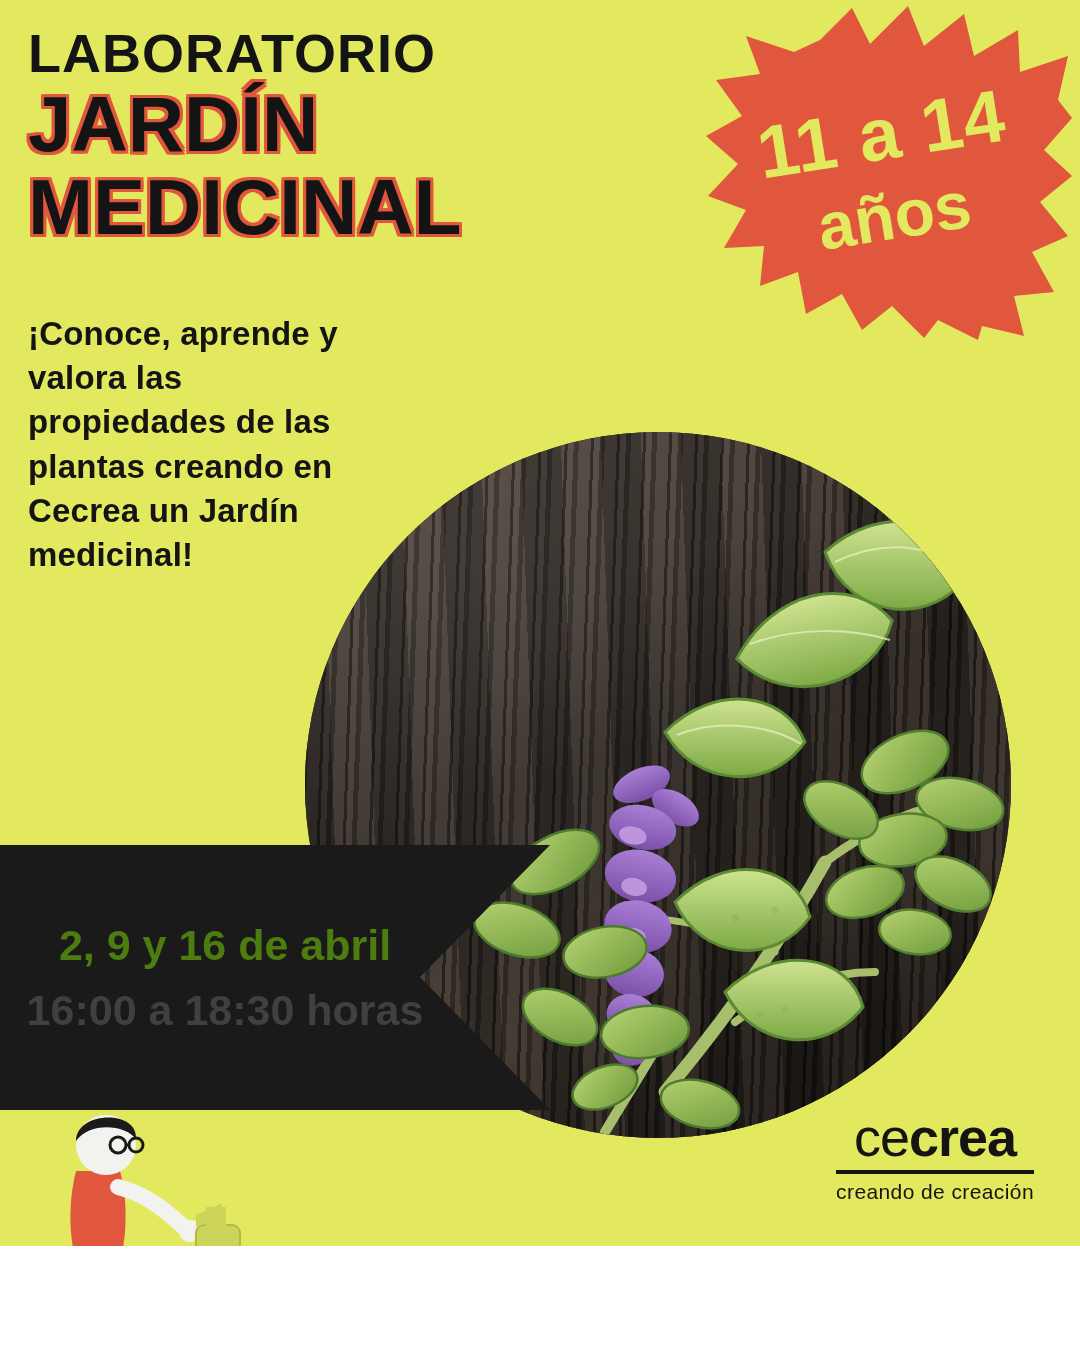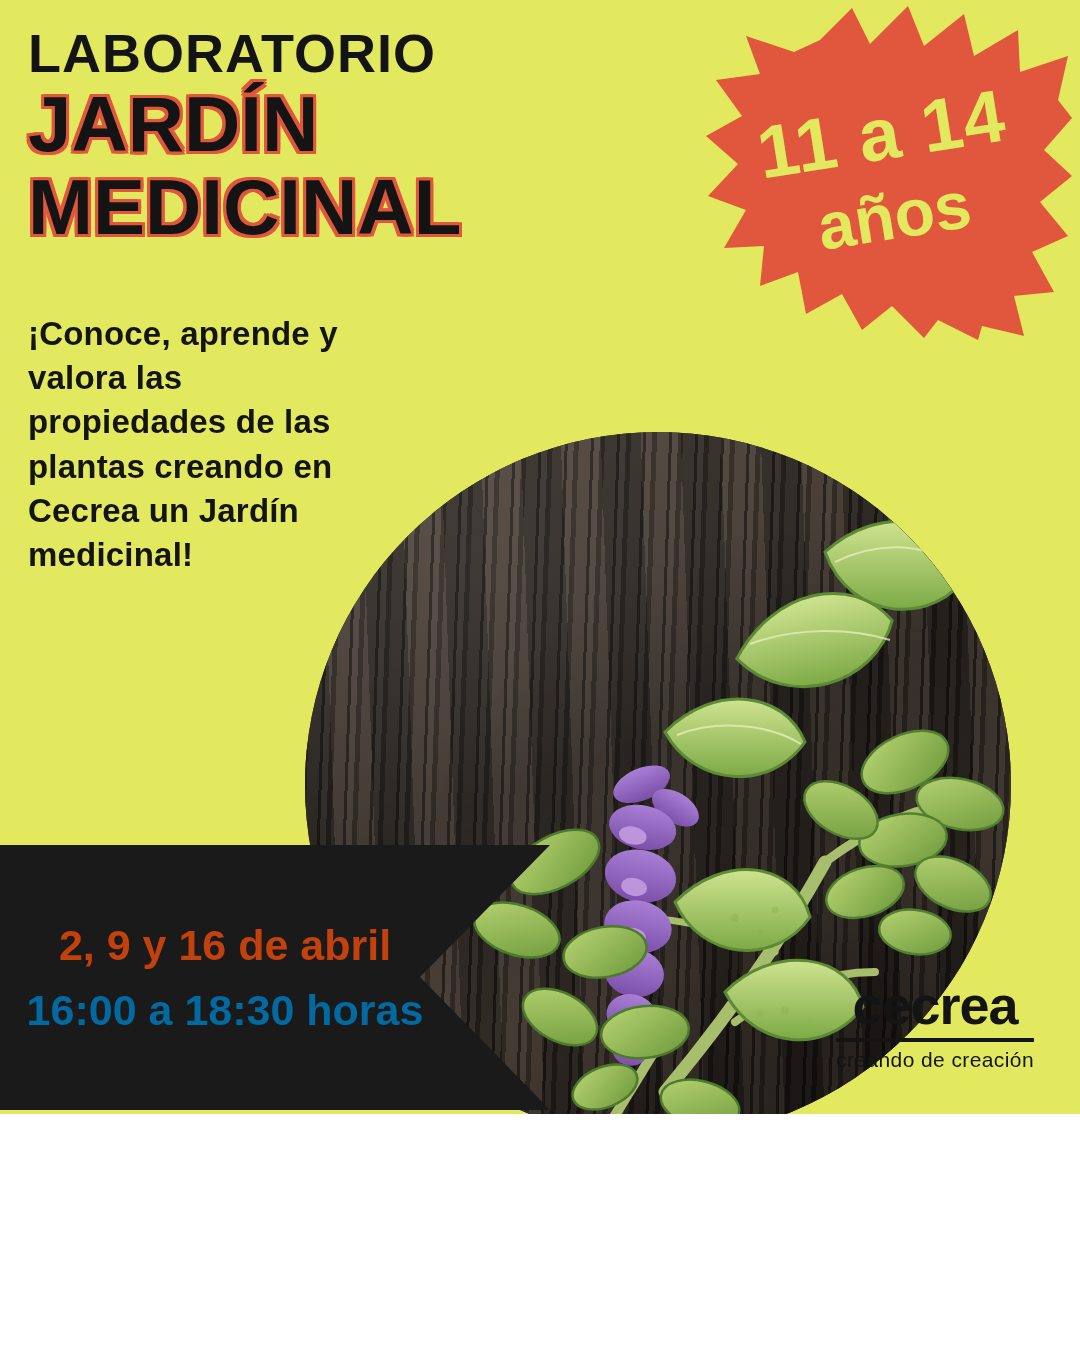--- a/index.html
+++ b/index.html
@@ -3,21 +3,21 @@
 <meta charset="utf-8">
 <style>
   html, body {
     margin: 0;
     padding: 0;
     background: #ffffff;
   }
   #poster {
     position: relative;
     width: 1080px;
-    height: 1114px;
+    height: 1246px;
     overflow: hidden;
     background: #e3e95e;
     font-family: "Liberation Sans", sans-serif;
   }
 
   
   .headline {
     position: absolute;
     left: 28px;
     top: 26px;
@@ -147,22 +147,22 @@
     width: 470px;
     height: 100%;
     display: flex;
     flex-direction: column;
     align-items: center;
     justify-content: center;
     text-align: center;
     font-weight: bold;
     line-height: 1.12;
   }
-  .dates { color: #c2410c; font-size: 43px; }
-  .hours { color: #0369a1; font-size: 43px; margin-top: 16px; }
+  .dates { color: #4d7c0f; font-size: 43px; }
+  .hours { color: #404040; font-size: 43px; margin-top: 16px; }
 
   
   .gardener {
     position: absolute;
     left: 10px;
     top: 1075px;
     width: 420px;
     height: 280px;
   }
 
@@ -172,21 +172,21 @@
     right: 46px;
     bottom: 42px;
     text-align: center;
     color: #141414;
   }
   .logo-main {
     font-size: 54px;
     letter-spacing: -1px;
     line-height: 1;
   }
-  .logo-main .light { font-weight: 700; }
+  .logo-main .light { font-weight: 400; }
   .logo-main .bold { font-weight: bold; margin-top: 40px; }
   .logo-rule {
     height: 4px;
     background: #141414;
     margin: 6px 0 6px 0;
     width: 100%;
   }
   .logo-sub {
     font-size: 21px;
     letter-spacing: 0.4px;

